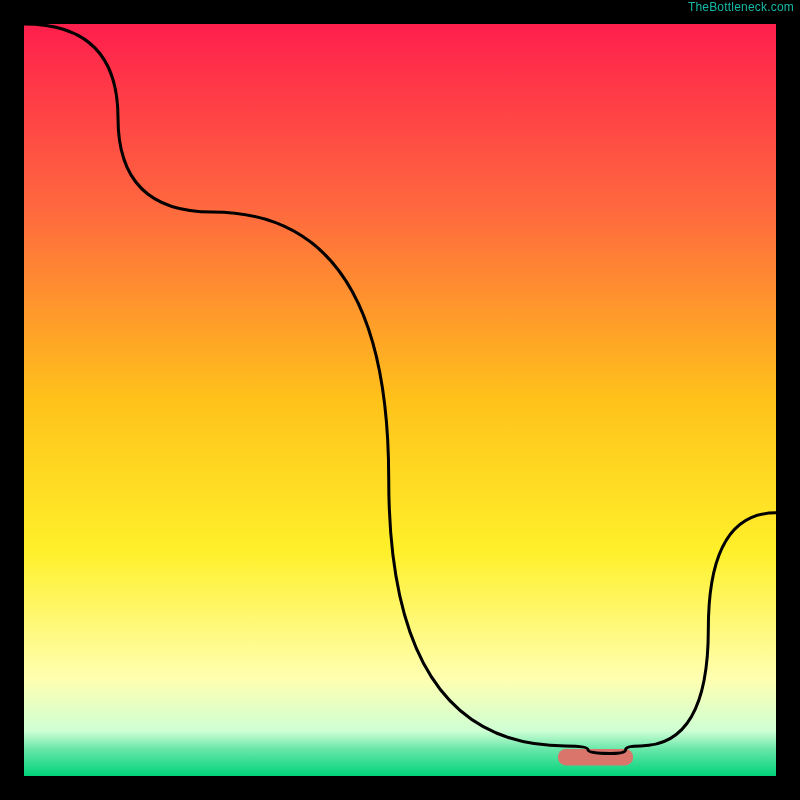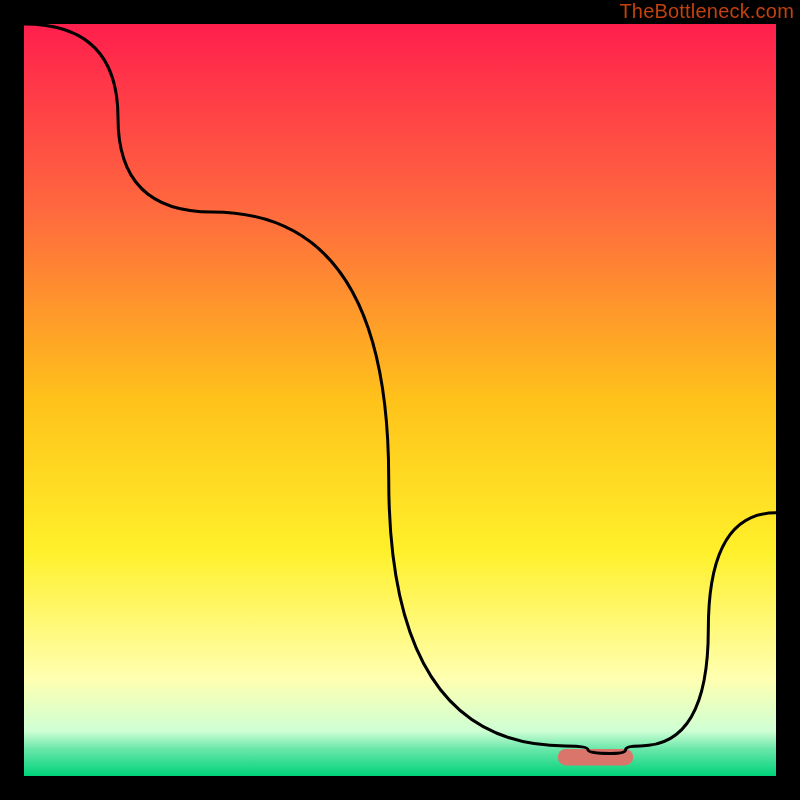--- a/index.html
+++ b/index.html
@@ -25,22 +25,22 @@
     position: absolute;
     left: 0;
     top: 0;
     width: 752px;
     height: 752px;
   }
   .watermark {
     position: absolute;
     right: 6px;
     top: 0px;
-    color: #c2410c;
-    font-size: 20px;
+    color: #14b8a6;
+    font-size: 12px;
     letter-spacing: 0.2px;
     font-weight: 500;
   }
 </style>
 </head>
 <body>
 
 <div class="watermark">TheBottleneck.com</div>
 
 <div class="frame">

